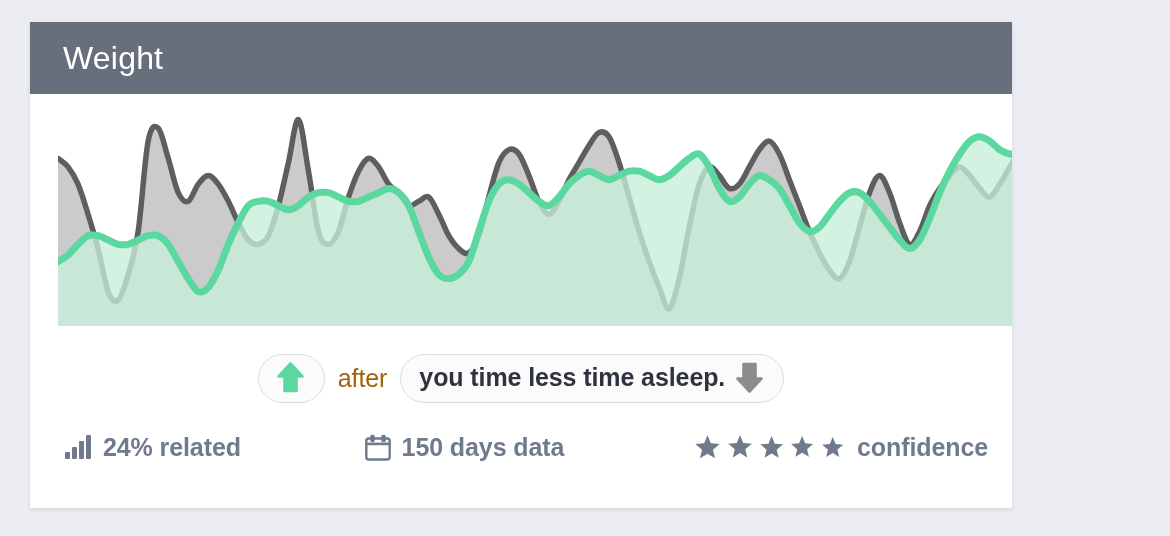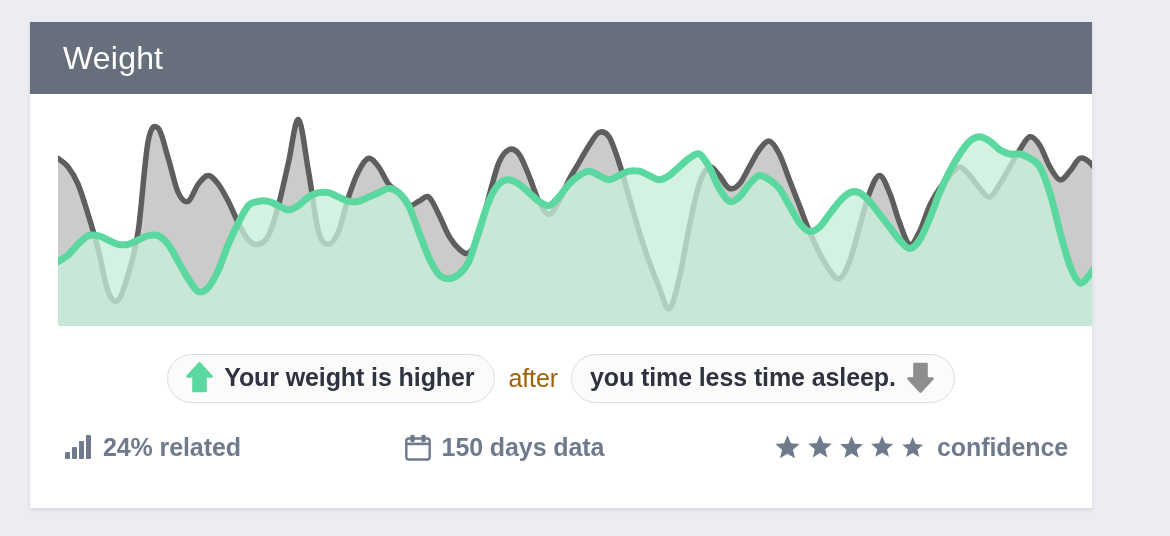--- a/index.html
+++ b/index.html
@@ -9,21 +9,21 @@
     height: 536px;
     background: #ebedf2;
     font-family: "Liberation Sans", sans-serif;
     -webkit-font-smoothing: antialiased;
   }
 
   #card {
     position: absolute;
     left: 30px;
     top: 22px;
-    width: 1062px;
+    width: 982px;
     height: 486px;
     background: #ffffff;
     box-shadow: 0 2px 4px rgba(60, 64, 80, 0.13);
     overflow: hidden;
   }
 
   #card-header {
     height: 72px;
     background: #676f7c;
     display: flex;
@@ -139,21 +139,20 @@
       </g>
     </svg>
   </div>
 
   <div id="statement">
 
     <div class="pill" id="effect-pill">
       <svg class="arrow-icon" width="27" height="31" viewBox="0 0 27 31">
         <path d="M13.5 1.5 L25.5 14.5 L19.5 14.5 L19.5 29 L7.5 29 L7.5 14.5 L1.5 14.5 Z" fill="#5bd89f" stroke="#5bd89f" stroke-width="2.6" stroke-linejoin="round"></path>
       </svg>
-      <span class="pill-text">Your weight is higher</span>
     </div>
 
     <span id="connector-word">after</span>
 
     <div class="pill" id="cause-pill">
       <span class="pill-text">you time less time asleep.</span>
       <svg class="arrow-icon" width="27" height="31" viewBox="0 0 27 31">
         <path d="M13.5 29.5 L25.5 16.5 L19.5 16.5 L19.5 2 L7.5 2 L7.5 16.5 L1.5 16.5 Z" fill="#8d8d8d" stroke="#8d8d8d" stroke-width="2.6" stroke-linejoin="round"></path>
       </svg>
     </div>

